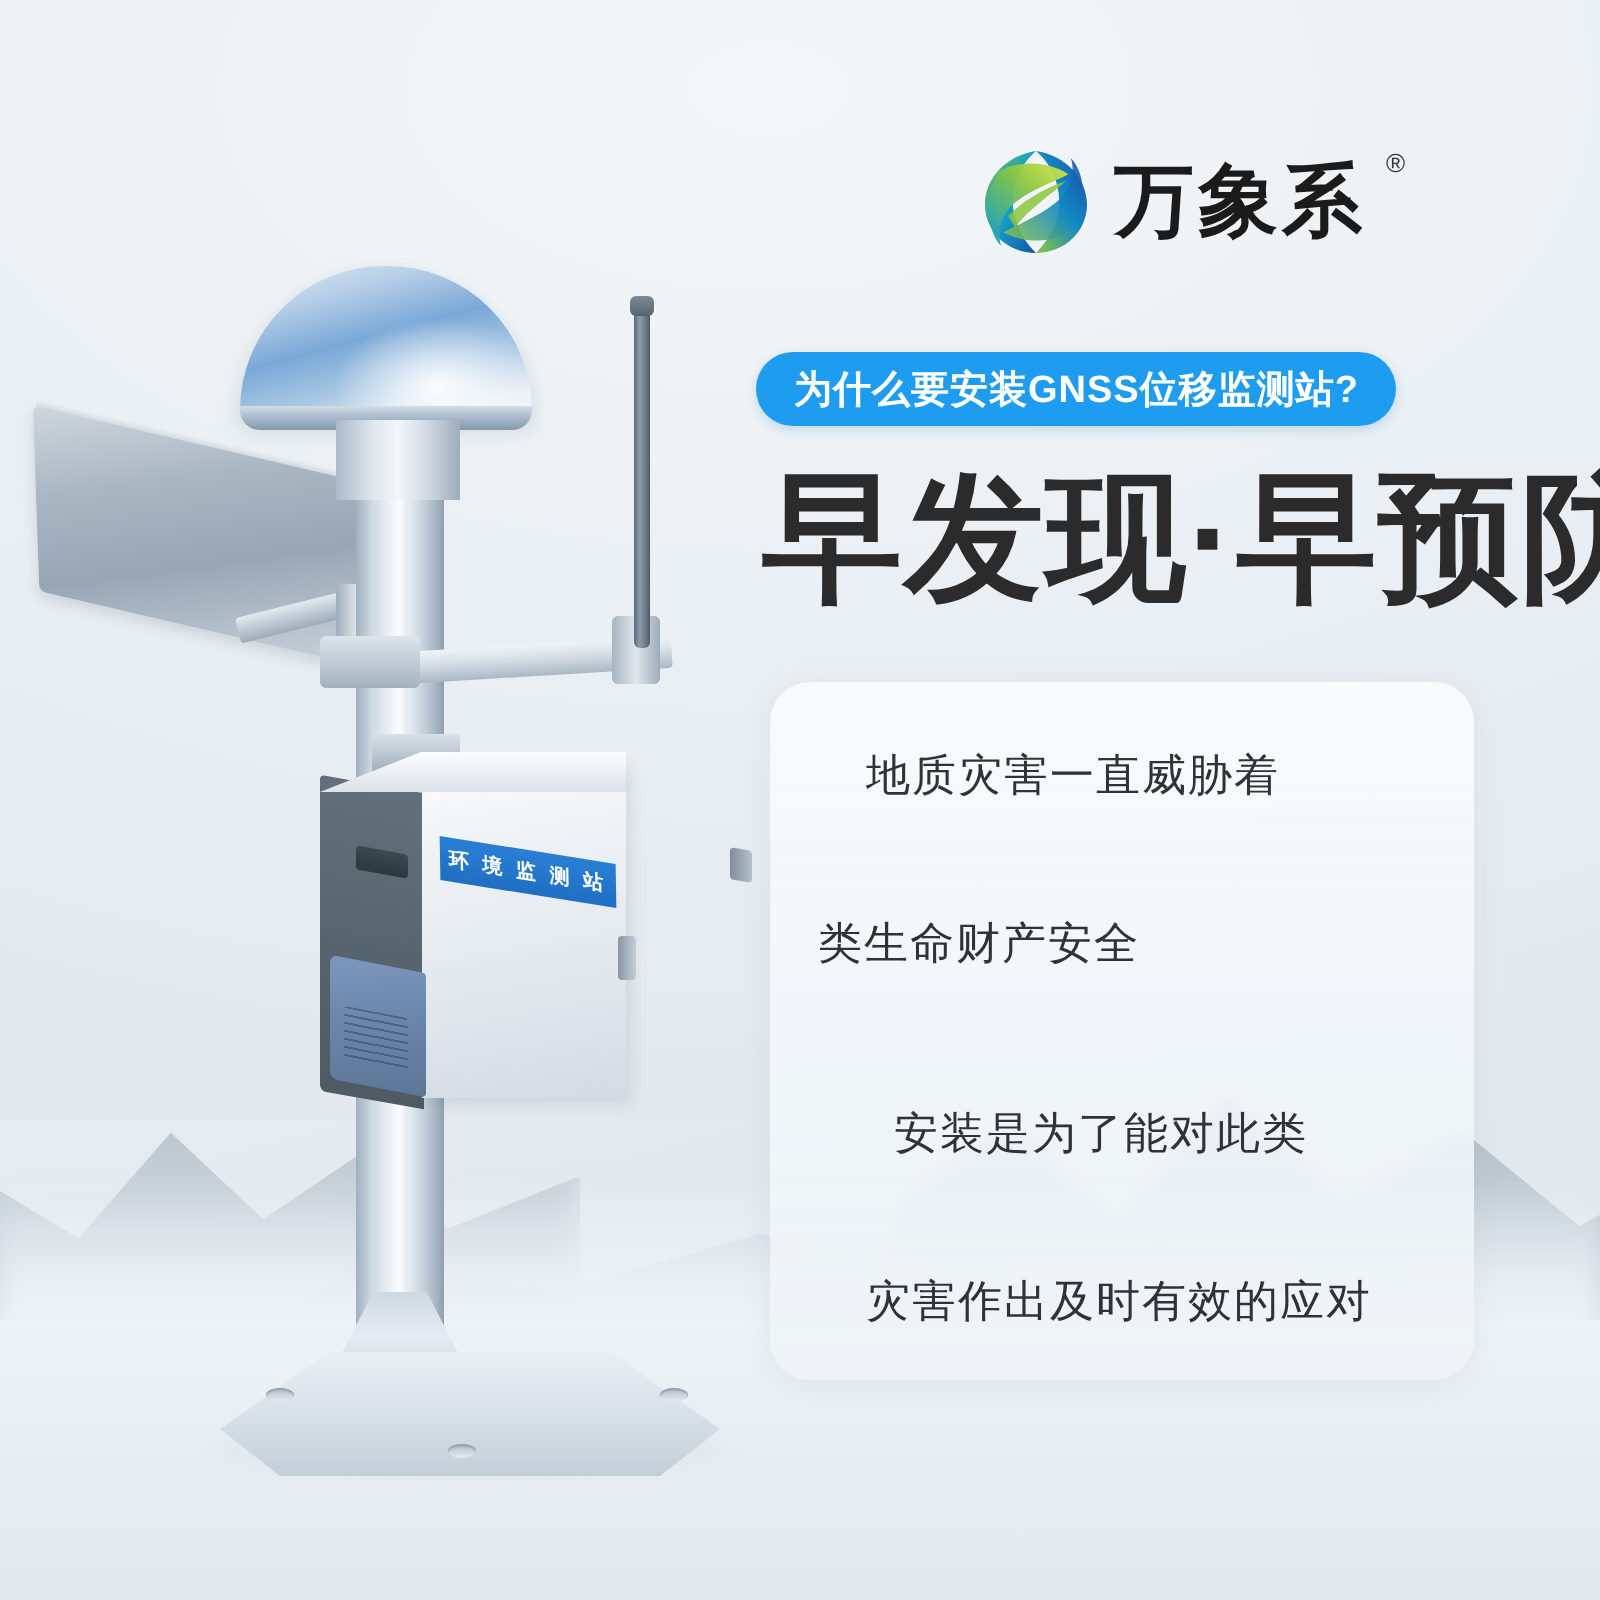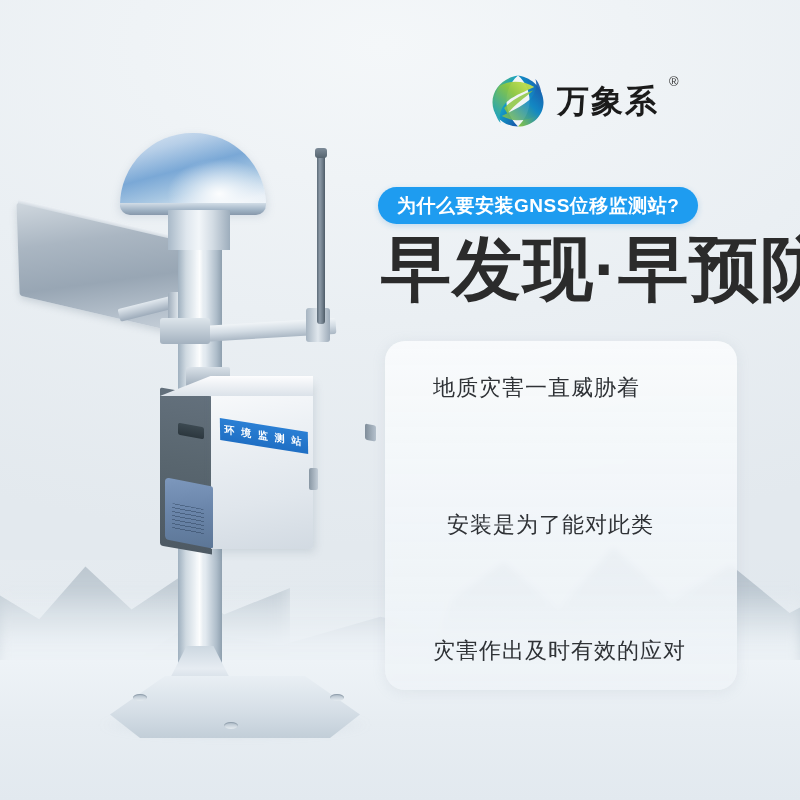--- a/index.html
+++ b/index.html
@@ -226,36 +226,36 @@
     border-radius:2px;
   }
 
   
   .logo-wrap {
     position:absolute; left:489px; top:72px;
     display:flex; align-items:center; gap:10px;
   }
   .logo-mark { width:58px; height:58px; flex:0 0 auto; }
   .logo-text {
-    font-size:32px;
+    font-size:40px;
     font-weight:700;
     color:#1b1b1b;
     letter-spacing:2px;
     line-height:1;
-    font-family:Liberation Sans, sans-serif;
+    font-family:Liberation Serif, serif;
   }
   .logo-reg {
     font-size:13px;
     color:#333;
     align-self:flex-start;
     margin-top:2px;
   }
 
   .banner {
-    position:absolute; left:378px; top:187px;
+    position:absolute; left:378px; top:176px;
     height:37px;
     padding:0 19px;
     display:flex; align-items:center;
     background:#1e9cf0;
     border-radius:19px;
     color:#ffffff;
     font-size:19px;
     font-weight:700;
     letter-spacing:.5px;
     white-space:nowrap;
@@ -377,17 +377,18 @@
     <span class="logo-text">万象系</span>
     <span class="logo-reg">®</span>
   </div>
 
   <div class="banner">为什么要安装GNSS位移监测站?</div>
 
   <div class="headline">早发现·早预防</div>
 
   <div class="text-card">
     <div class="card-line indent-a">地质灾害一直威胁着</div>
+    <div class="card-line indent-c">类生命财产安全</div>
     <div class="card-line indent-d">安装是为了能对此类</div>
     <div class="card-line indent-e">灾害作出及时有效的应对</div>
   </div>
 
 </div>
 
 </body></html>

